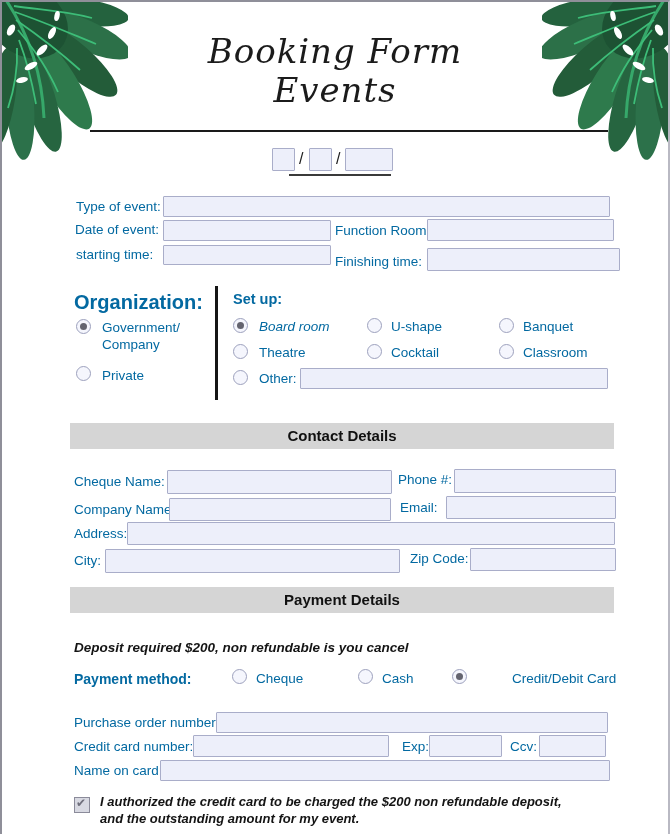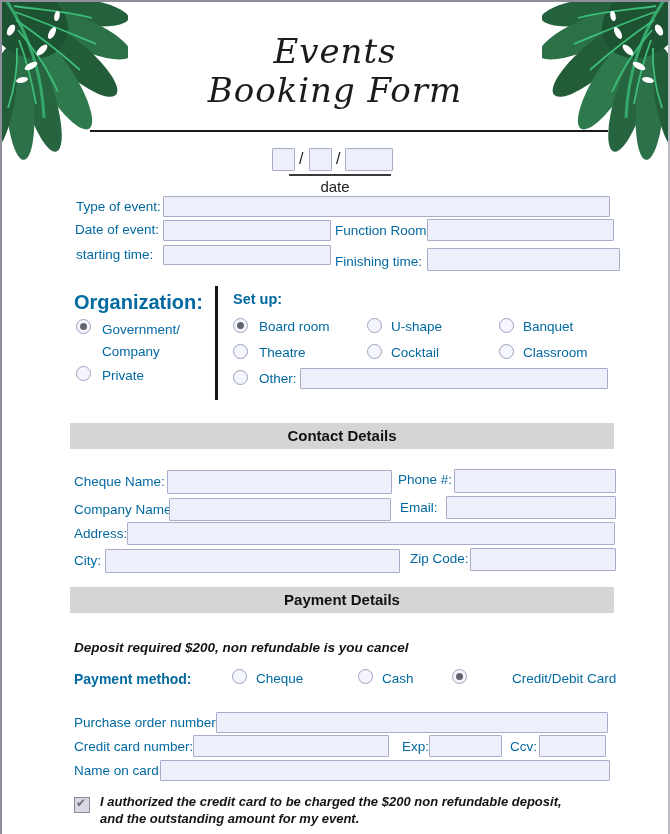--- a/index.html
+++ b/index.html
@@ -27,21 +27,21 @@
   .slash{position:absolute;font-size:16px;color:#222;}
   .dateline{position:absolute;left:287px;top:172px;width:102px;height:2px;background:#3a3a3a;}
   .datelbl{position:absolute;top:176px;left:0;right:0;text-align:center;font-size:15px;color:#1c1c1c;}
   .note{position:absolute;font:bold italic 13.5px "Liberation Sans",sans-serif;color:#141414;}
   .checkbox{position:absolute;left:72px;top:795px;width:16px;height:16px;box-sizing:border-box;
          background:#d8d9e2;border:1.6px solid #8b8b9a;cursor:pointer;}
   .checkbox .mark{display:none;position:absolute;left:1px;top:-2px;font-size:12px;color:#6f6f7c;}
   .checkbox.sel .mark{display:block;}
   .auth{position:absolute;left:98px;top:792px;width:480px;
         font:bold italic 13px/16.5px "Liberation Sans",sans-serif;color:#141414;}
-  .wraplbl{white-space:normal;line-height:22px;}
+  .wraplbl{white-space:normal;line-height:17px;}
 </style>
 </head>
 <body>
 
 <div id="page">
 
   <div class="leaf" style="left:-2px;">
     <svg width="128" height="166" viewBox="0 0 128 166">
       <ellipse cx="83" cy="12" rx="46" ry="13" fill="#24623e" transform="rotate(8 83 12)"></ellipse>
       <ellipse cx="85" cy="35" rx="50" ry="15" fill="#2c7048" transform="rotate(24 85 35)"></ellipse>
@@ -86,32 +86,31 @@
       <ellipse cx="57" cy="16" rx="2.6" ry="5" fill="#fff" transform="rotate(12 57 16)"></ellipse>
       <ellipse cx="52" cy="33" rx="3" ry="6.5" fill="#fff" transform="rotate(28 52 33)"></ellipse>
       <ellipse cx="42" cy="50" rx="3.2" ry="7" fill="#fff" transform="rotate(45 42 50)"></ellipse>
       <ellipse cx="31" cy="66" rx="3" ry="7" fill="#fff" transform="rotate(62 31 66)"></ellipse>
       <ellipse cx="22" cy="80" rx="2.8" ry="6" fill="#fff" transform="rotate(78 22 80)"></ellipse>
       <ellipse cx="11" cy="30" rx="3.4" ry="6" fill="#fff" transform="rotate(30 11 30)"></ellipse>
     </svg>
   </div>
 
   <div class="title">
+    <div>Booking Form</div>
     <div>Events</div>
-    <div>Booking Form</div>
   </div>
   <div class="rule"></div>
 
   <input class="inp" style="left: 270px; top: 146px; width: 23px; height: 23px;" value="">
   <span class="slash" style="left:297px;top:148px;">/</span>
   <input class="inp" style="left: 307px; top: 146px; width: 23px; height: 23px;" value="">
   <span class="slash" style="left:334px;top:148px;">/</span>
   <input class="inp" style="left: 343px; top: 146px; width: 48px; height: 23px;" value="">
   <div class="dateline"></div>
-  <div class="datelbl">date</div>
 
   <span class="lbl" style="left:74px;top:197px;">Type of event:</span>
   <input class="inp" style="left: 161px; top: 194px; width: 447px; height: 21px;" value="">
 
   <span class="lbl" style="left:73px;top:220px;">Date of event:</span>
   <input class="inp" style="left: 161px; top: 218px; width: 168px; height: 21px;" value="">
   <span class="lbl" style="left:333px;top:221px;">Function Room:</span>
   <input class="inp" style="left: 425px; top: 217px; width: 187px; height: 22px;" value="">
 
   <span class="lbl" style="left:74px;top:245px;">starting time:</span>
@@ -122,21 +121,21 @@
   <span class="lbl bold" style="left:72px;top:289px;font-size:20px;">Organization:</span>
   <div class="vdiv"></div>
   <span class="lbl bold" style="left:231px;top:289px;font-size:14.5px;">Set up:</span>
 
   <span class="radio sel" style="left:74px;top:317px;"></span>
   <span class="lbl wraplbl" style="left:100px;top:317px;width:98px;">Government/ Company</span>
   <span class="radio" style="left:74px;top:364px;"></span>
   <span class="lbl" style="left:100px;top:366px;">Private</span>
 
   <span class="radio sel" style="left:231px;top:316px;"></span>
-  <span class="lbl" style="left:257px;top:317px;">Board room</span>
+  <span class="lbl" style="left:257px;top:317px;font-style:italic;">Board room</span>
   <span class="radio" style="left:365px;top:316px;"></span>
   <span class="lbl" style="left:389px;top:317px;">U-shape</span>
   <span class="radio" style="left:497px;top:316px;"></span>
   <span class="lbl" style="left:521px;top:317px;">Banquet</span>
 
   <span class="radio" style="left:231px;top:342px;"></span>
   <span class="lbl" style="left:257px;top:343px;">Theatre</span>
   <span class="radio" style="left:365px;top:342px;"></span>
   <span class="lbl" style="left:389px;top:343px;">Cocktail</span>
   <span class="radio" style="left:497px;top:342px;"></span>

